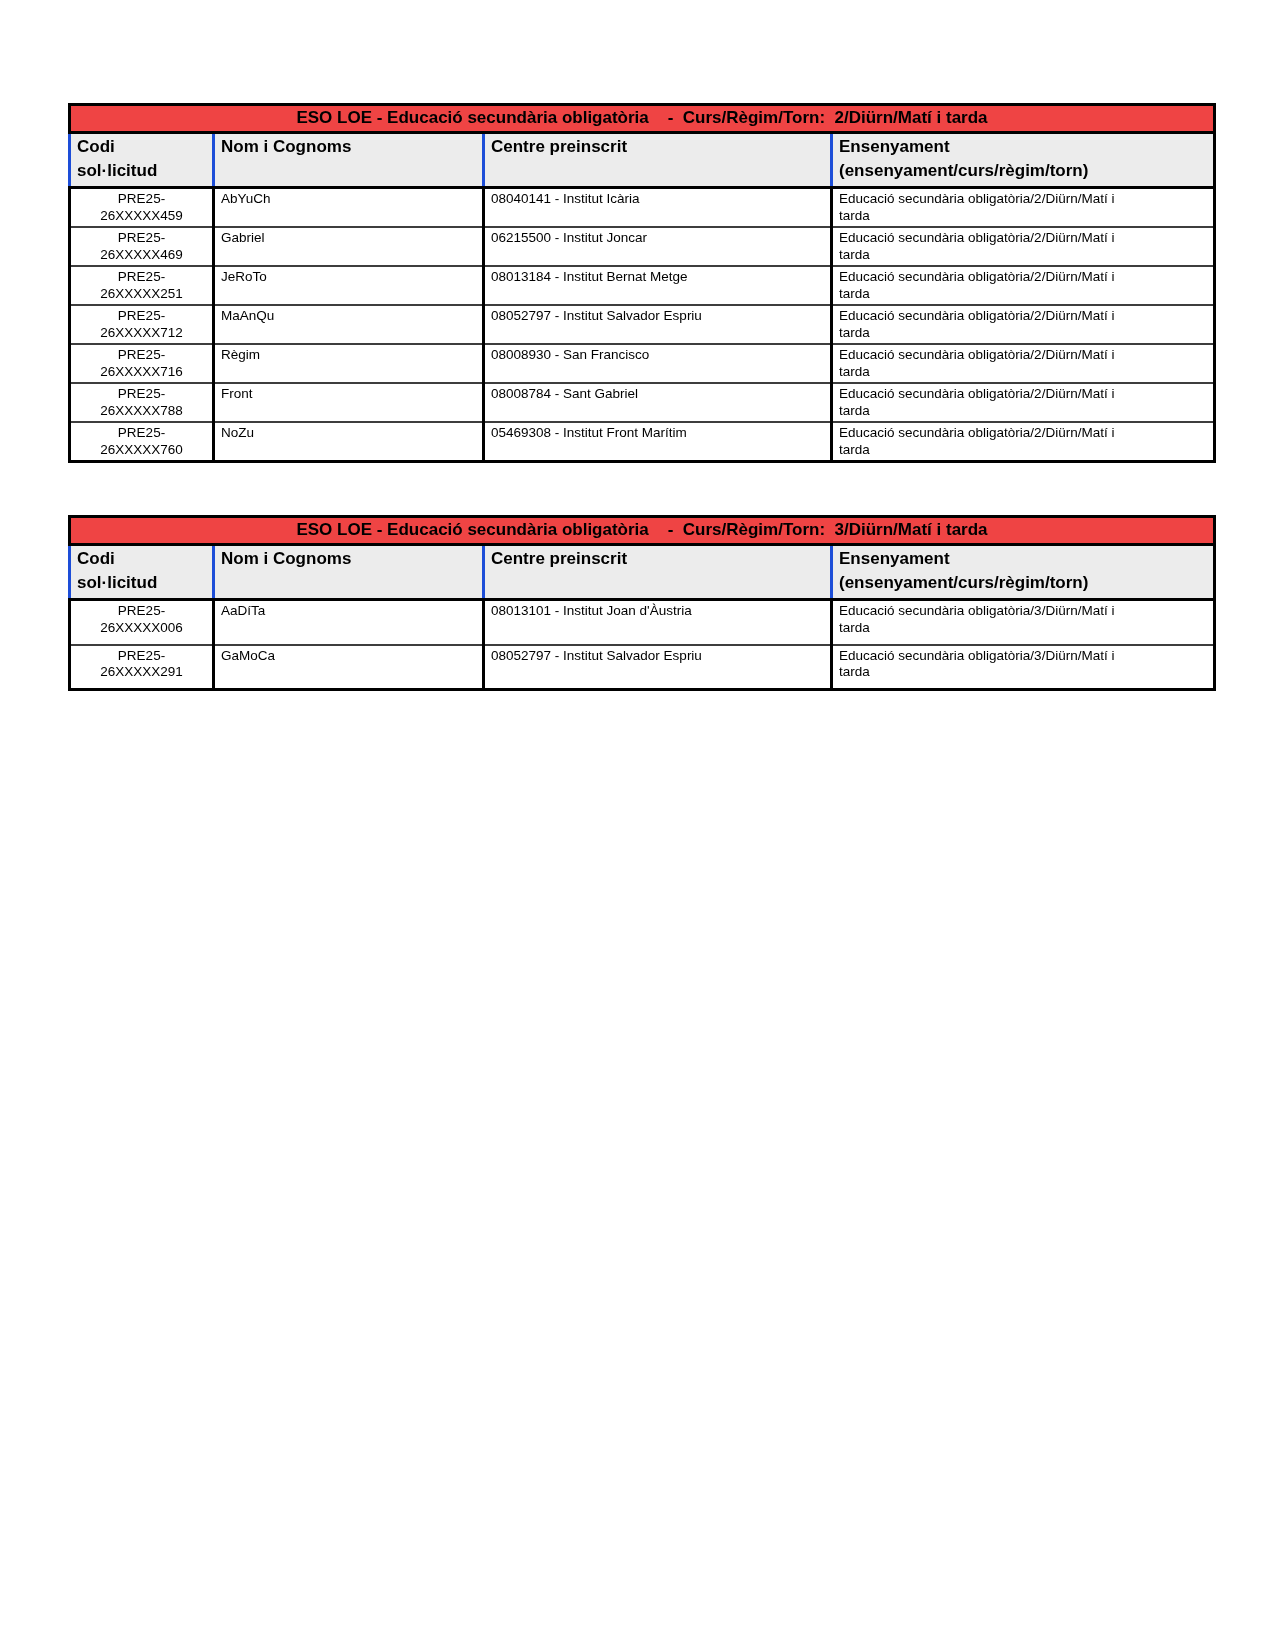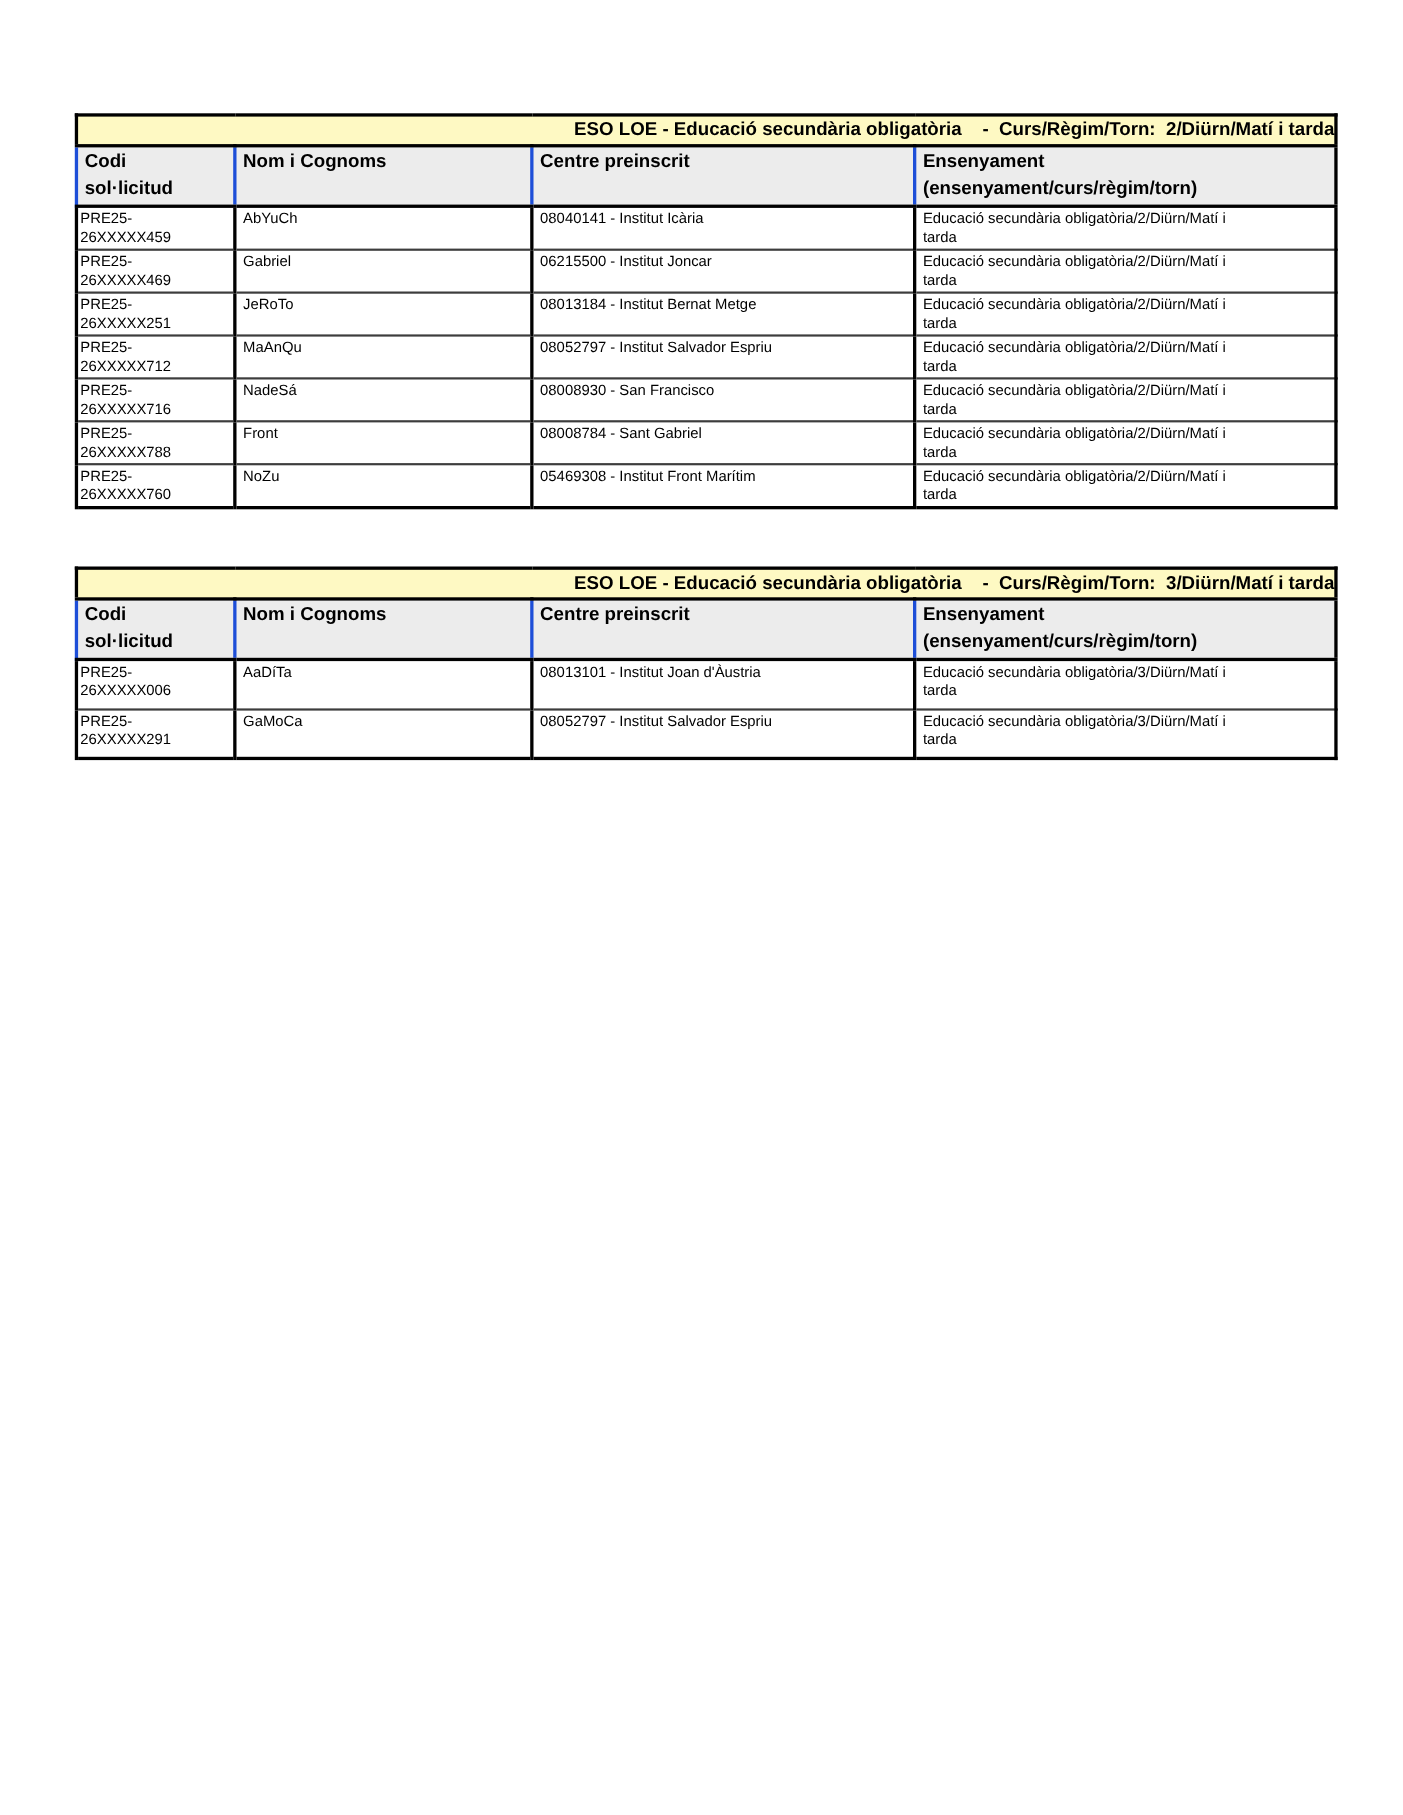--- a/index.html
+++ b/index.html
@@ -16,26 +16,26 @@
     width: 1145px;
     border-collapse: collapse;
     table-layout: fixed;
     background: #fff;
     border: 3px solid #000;
   }
   #table-1 { top: 103px; }
   #table-2 { top: 515px; }
 
   .title-cell {
-    background: #fef9c3;
+    background: #ef4444;
     border-bottom: 3px solid #000;
     font-weight: bold;
     font-size: 17px;
     line-height: 20px;
-    text-align: right;
+    text-align: center;
     white-space: pre;
     padding: 2px 0 3px 0;
   }
   .head-cell {
     background: #ececec;
     border-bottom: 3px solid #000;
     border-left: 3px solid #1d4ed8;
     font-weight: bold;
     font-size: 17px;
     line-height: 24px;
@@ -50,21 +50,21 @@
   .data-cell {
     border-left: 3px solid #000;
     border-bottom: 2px solid #3d3d3d;
     font-size: 13.5px;
     line-height: 16.5px;
     vertical-align: top;
     padding: 2px 6px;
     white-space: pre-line;
     overflow: hidden;
   }
-  .data-cell.codi { padding-left: 2px; padding-right: 2px; }
+  .data-cell.codi { text-align: center; padding-left: 2px; padding-right: 2px; }
   #table-1 tbody tr { height: 38px; }
   #table-2 tbody tr { height: 45px; }
 </style>
 </head>
 <body>
 
 <table id="table-1" class="tbl">
   <colgroup>
     <col style="width:144px">
       <col style="width:270px">
@@ -113,21 +113,21 @@
       <td class="data-cell codi">PRE25-
 26XXXXX712</td>
       <td class="data-cell">MaAnQu</td>
       <td class="data-cell">08052797 - Institut Salvador Espriu</td>
       <td class="data-cell">Educació secundària obligatòria/2/Diürn/Matí i
 tarda</td>
     </tr>
     <tr>
       <td class="data-cell codi">PRE25-
 26XXXXX716</td>
-      <td class="data-cell">NadeSá</td>
+      <td class="data-cell">Règim</td>
       <td class="data-cell">08008930 - San Francisco</td>
       <td class="data-cell">Educació secundària obligatòria/2/Diürn/Matí i
 tarda</td>
     </tr>
     <tr>
       <td class="data-cell codi">PRE25-
 26XXXXX788</td>
       <td class="data-cell">Front</td>
       <td class="data-cell">08008784 - Sant Gabriel</td>
       <td class="data-cell">Educació secundària obligatòria/2/Diürn/Matí i

